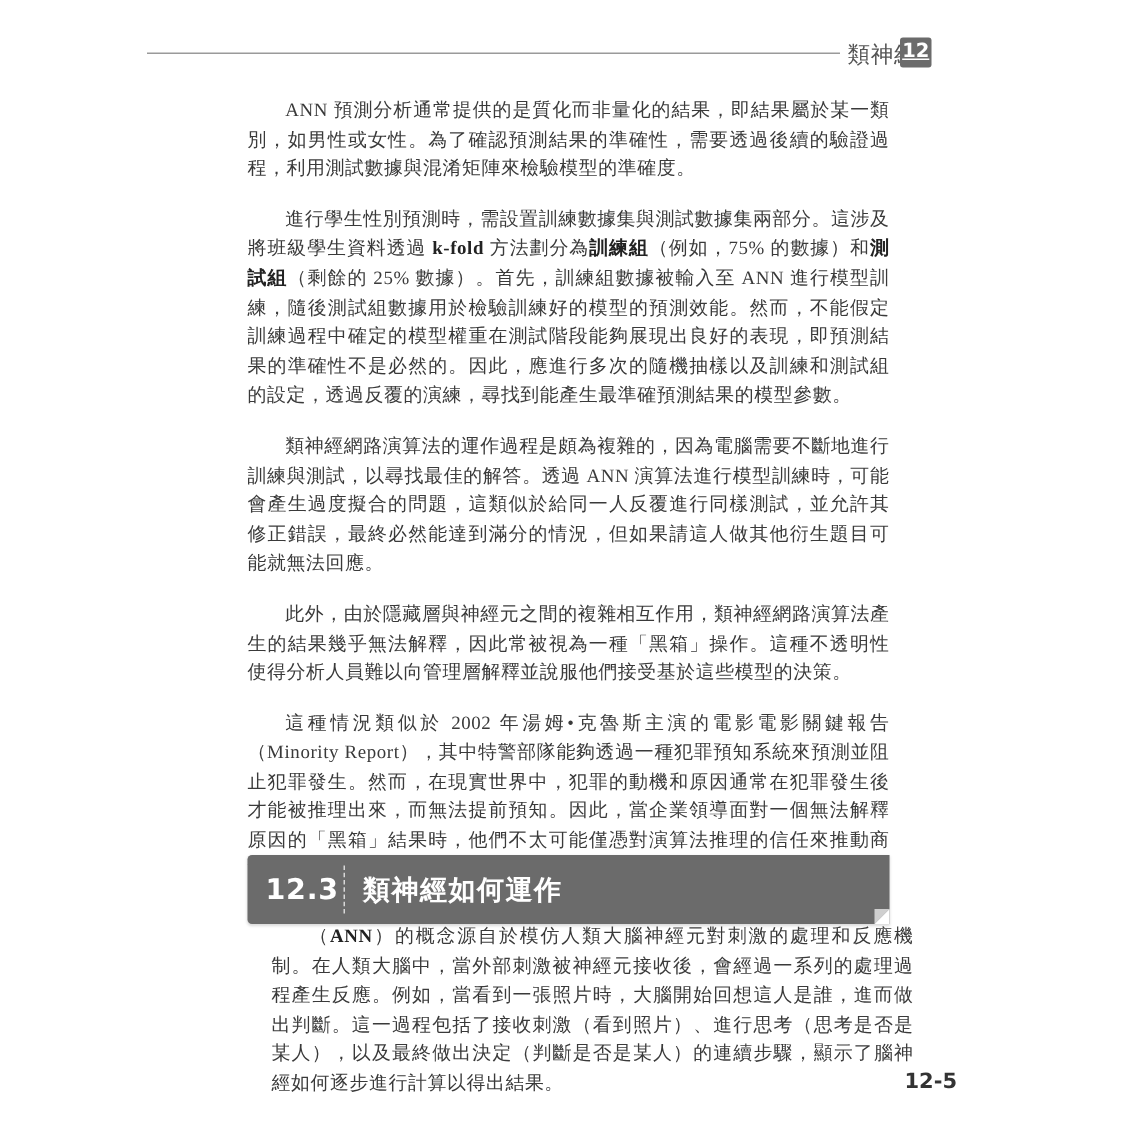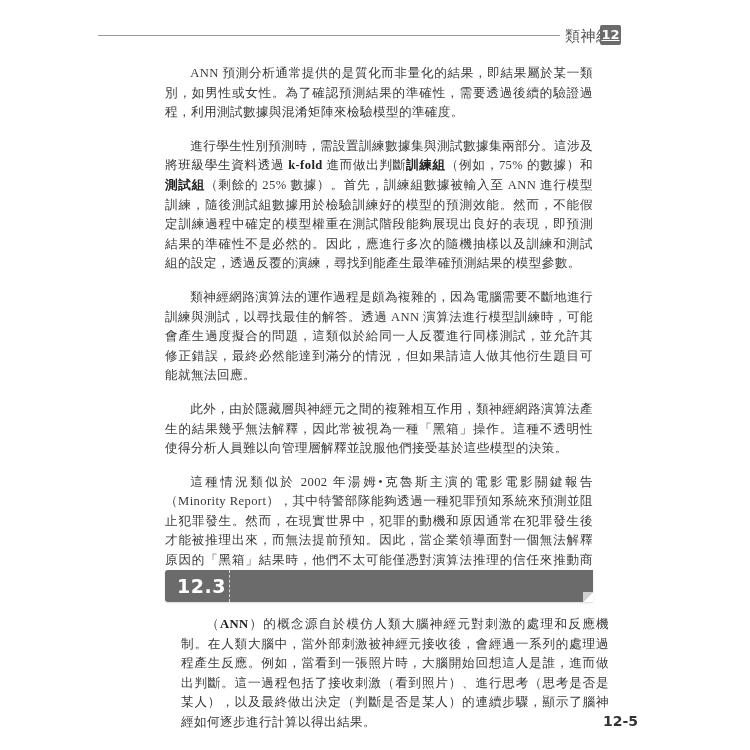--- a/index.html
+++ b/index.html
@@ -73,21 +73,21 @@
     }
     .para b {
       font-weight: bold;
       color: #222222;
     }
     .section-heading {
       position: absolute;
       left: 165px;
       top: 570px;
       width: 428px;
-      height: 32px;
+      height: 46px;
       background: #6b6b6b;
       border-radius: 3px 0 0 3px;
       color: #ffffff;
       font-family: "DejaVu Sans", "Liberation Sans", sans-serif;
       display: flex;
       align-items: center;
       box-shadow: 0 1px 2px rgba(0,0,0,0.15);
     }
     .section-number {
       font-size: 19px;
@@ -149,29 +149,30 @@
 <body>
 
 <div class="running-header">
   <div class="header-rule"></div>
   <span class="header-title">類神經</span>
   <span class="chapter-badge">12</span>
 </div>
 
 <div class="body-text">
   <p class="para"><span>ANN 預測分析通常提供的是質化而非量化的結果，即結果屬於某一類別，如男性或女性。為了確認預測結果的準確性，需要透過後續的驗證過程，利用測試數據與混淆矩陣來檢驗模型的準確度。</span></p>
-  <p class="para"><span>進行學生性別預測時，需設置訓練數據集與測試數據集兩部分。這涉及將班級學生資料透過 </span><b>k-fold</b><span> 進而做出判斷</span><b>訓練組</b><span>（例如，75% 的數據）和</span><b>測試組</b><span>（剩餘的 25% 數據）。首先，訓練組數據被輸入至 ANN 進行模型訓練，隨後測試組數據用於檢驗訓練好的模型的預測效能。然而，不能假定訓練過程中確定的模型權重在測試階段能夠展現出良好的表現，即預測結果的準確性不是必然的。因此，應進行多次的隨機抽樣以及訓練和測試組的設定，透過反覆的演練，尋找到能產生最準確預測結果的模型參數。</span></p>
+  <p class="para"><span>進行學生性別預測時，需設置訓練數據集與測試數據集兩部分。這涉及將班級學生資料透過 </span><b>k-fold</b><span> 方法劃分為</span><b>訓練組</b><span>（例如，75% 的數據）和</span><b>測試組</b><span>（剩餘的 25% 數據）。首先，訓練組數據被輸入至 ANN 進行模型訓練，隨後測試組數據用於檢驗訓練好的模型的預測效能。然而，不能假定訓練過程中確定的模型權重在測試階段能夠展現出良好的表現，即預測結果的準確性不是必然的。因此，應進行多次的隨機抽樣以及訓練和測試組的設定，透過反覆的演練，尋找到能產生最準確預測結果的模型參數。</span></p>
   <p class="para"><span>類神經網路演算法的運作過程是頗為複雜的，因為電腦需要不斷地進行訓練與測試，以尋找最佳的解答。透過 ANN 演算法進行模型訓練時，可能會產生過度擬合的問題，這類似於給同一人反覆進行同樣測試，並允許其修正錯誤，最終必然能達到滿分的情況，但如果請這人做其他衍生題目可能就無法回應。</span></p>
   <p class="para"><span>此外，由於隱藏層與神經元之間的複雜相互作用，類神經網路演算法產生的結果幾乎無法解釋，因此常被視為一種「黑箱」操作。這種不透明性使得分析人員難以向管理層解釋並說服他們接受基於這些模型的決策。</span></p>
   <p class="para"><span>這種情況類似於 2002 年湯姆•克魯斯主演的電影電影關鍵報告（Minority Report），其中特警部隊能夠透過一種犯罪預知系統來預測並阻止犯罪發生。然而，在現實世界中，犯罪的動機和原因通常在犯罪發生後才能被推理出來，而無法提前預知。因此，當企業領導面對一個無法解釋原因的「黑箱」結果時，他們不太可能僅憑對演算法推理的信任來推動商業決策。</span></p>
 </div>
 
 <div class="section-heading">
   <span class="section-number">12.3</span>
   <span class="section-divider"></span>
+  <span class="section-title">類神經如何運作</span>
   <span class="page-curl-shade"></span>
   <span class="page-curl"></span>
 </div>
 
 <div class="section-body">
   <p class="para"><span>（</span><b>ANN</b><span>）的概念源自於模仿人類大腦神經元對刺激的處理和反應機制。在人類大腦中，當外部刺激被神經元接收後，會經過一系列的處理過程產生反應。例如，當看到一張照片時，大腦開始回想這人是誰，進而做出判斷。這一過程包括了接收刺激（看到照片）、進行思考（思考是否是某人），以及最終做出決定（判斷是否是某人）的連續步驟，顯示了腦神經如何逐步進行計算以得出結果。</span></p>
 </div>
 
 <div class="page-number">12-5</div>
 

